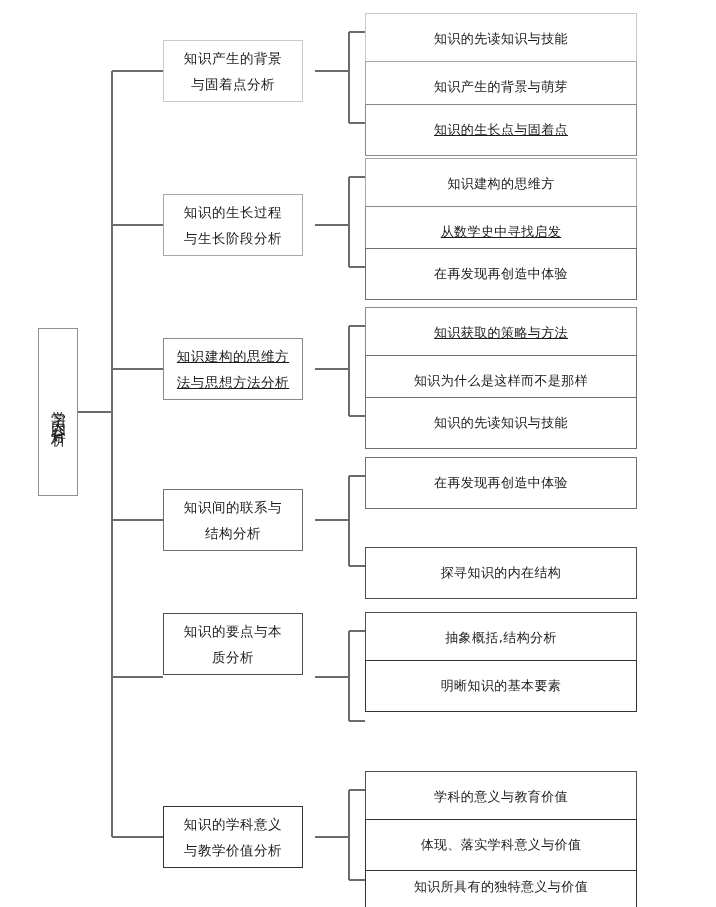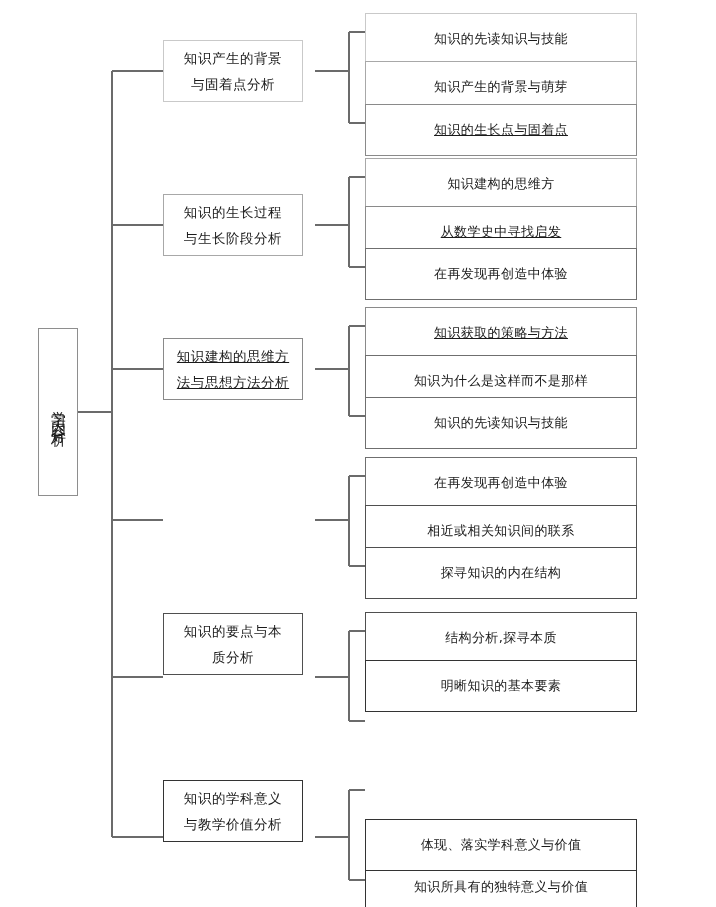--- a/index.html
+++ b/index.html
@@ -192,49 +192,55 @@
   <div class="node leaf tone-2" style="top:307px">
     <span class="node-label">知识获取的策略与方法</span>
   </div>
   <div class="node leaf tone-3" style="top:355px">
     <span class="node-label">知识为什么是这样而不是那样</span>
   </div>
   <div class="node leaf tone-3" style="top:397px">
     <span class="node-label">知识的先读知识与技能</span>
   </div>
 
+  <div class="node branch tone-3" style="top:489px">
+    <span class="node-label">
+      <span>知识间的联系与</span><br>
+      <span>结构分析</span>
+    </span>
+  </div>
   <div class="node leaf tone-3" style="top:457px">
     <span class="node-label">在再发现再创造中体验</span>
   </div>
-  <div class="node leaf tone-4" style="top:505px">
-    <span class="node-label">相近或相关知识间的联系</span>
-  </div>
   <div class="node leaf tone-4" style="top:547px">
     <span class="node-label">探寻知识的内在结构</span>
   </div>
 
   <div class="node branch tone-4" style="top:613px">
     <span class="node-label">
       <span>知识的要点与本</span><br>
       <span>质分析</span>
     </span>
   </div>
   <div class="node leaf tone-4" style="top:612px">
-    <span class="node-label">结构分析,探寻本质</span>
+    <span class="node-label">抽象概括,结构分析</span>
   </div>
   <div class="node leaf tone-5" style="top:660px">
     <span class="node-label">明晰知识的基本要素</span>
   </div>
 
-  <div class="node branch tone-5" style="top:780px">
+  <div class="node branch tone-5" style="top:806px">
     <span class="node-label">
       <span>知识的学科意义</span><br>
       <span>与教学价值分析</span>
     </span>
   </div>
+  <div class="node leaf tone-4" style="top:771px">
+    <span class="node-label">学科的意义与教育价值</span>
+  </div>
   <div class="node leaf tone-5" style="top:861px">
     <span class="node-label">知识所具有的独特意义与价值</span>
   </div>
   <div class="node leaf tone-5" style="top:819px">
     <span class="node-label">体现、落实学科意义与价值</span>
   </div>
 
 </div>
 
 </body></html>

